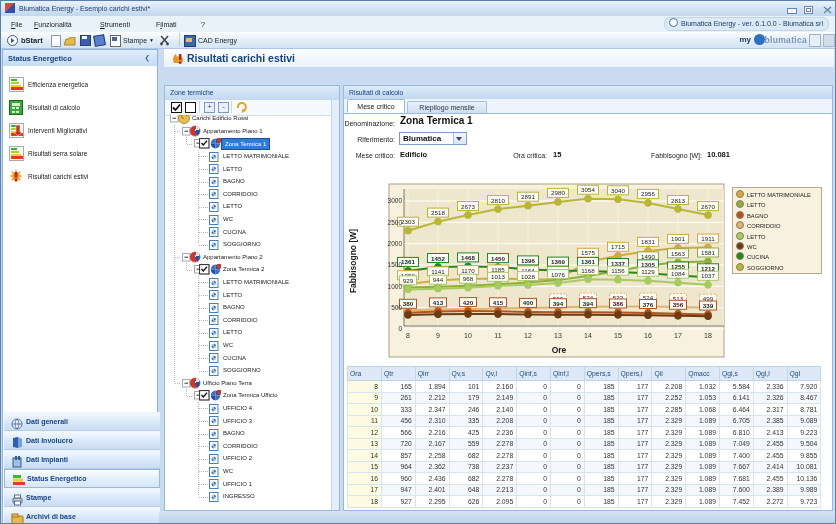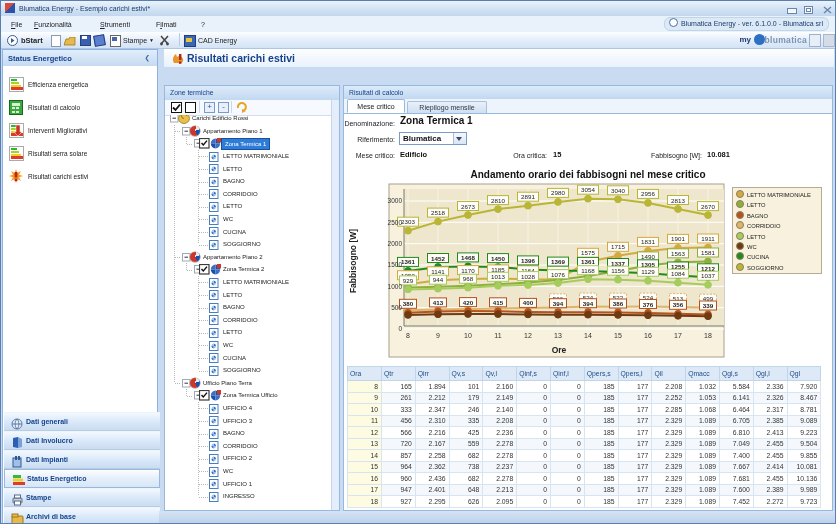--- a/index.html
+++ b/index.html
@@ -589,21 +589,20 @@
       <svg style="position:absolute;right:3px;top:4px" width="7" height="5">
           <path d="M0 0 L6 0 L3 4 Z" fill="#446"></path>
         </svg>
     </span>
     <span style="position:absolute;left:0;width:51px;top:66px;font-size:7px;color:#222;text-align:right">Mese critico:</span>
     <span style="position:absolute;left:56px;top:64px;font-size:7.5px;font-weight:bold;color:#111">Edificio</span>
     <span style="position:absolute;left:146px;width:57px;top:66px;font-size:7px;color:#222;text-align:right">Ora critica:</span>
     <span style="position:absolute;left:209px;top:64px;font-size:7.5px;font-weight:bold;color:#111">15</span>
     <span style="position:absolute;left:286px;width:72px;top:66px;font-size:7px;color:#222;text-align:right">Fabbisogno [W]:</span>
     <span style="position:absolute;left:363px;top:64px;font-size:7.5px;font-weight:bold;color:#111">10.081</span>
-    <div style="position:absolute;left:0;top:83px;width:488px;height:16px;text-align:center;font-size:10px;font-weight:bold;color:#111">Andamento orario dei fabbisogni nel mese critico</div>
   </div>
   <svg width="335" height="173" style="position:absolute;left:388px;top:183px;overflow:visible">
       <rect x="0" y="0" width="335" height="173" fill="#f7f1de" stroke="#aaa089" stroke-width="1"></rect>
       <rect x="15" y="5" width="320" height="137" fill="#eee6cd"></rect>
       <line x1="15" y1="145.0" x2="335" y2="145.0" stroke="#ffffff" stroke-width="1"></line>
       <line x1="15" y1="123.7" x2="335" y2="123.7" stroke="#ffffff" stroke-width="1"></line>
       <line x1="15" y1="102.3" x2="335" y2="102.3" stroke="#ffffff" stroke-width="1"></line>
       <line x1="15" y1="81.0" x2="335" y2="81.0" stroke="#ffffff" stroke-width="1"></line>
       <line x1="15" y1="59.7" x2="335" y2="59.7" stroke="#ffffff" stroke-width="1"></line>
       <line x1="15" y1="38.3" x2="335" y2="38.3" stroke="#ffffff" stroke-width="1"></line>

